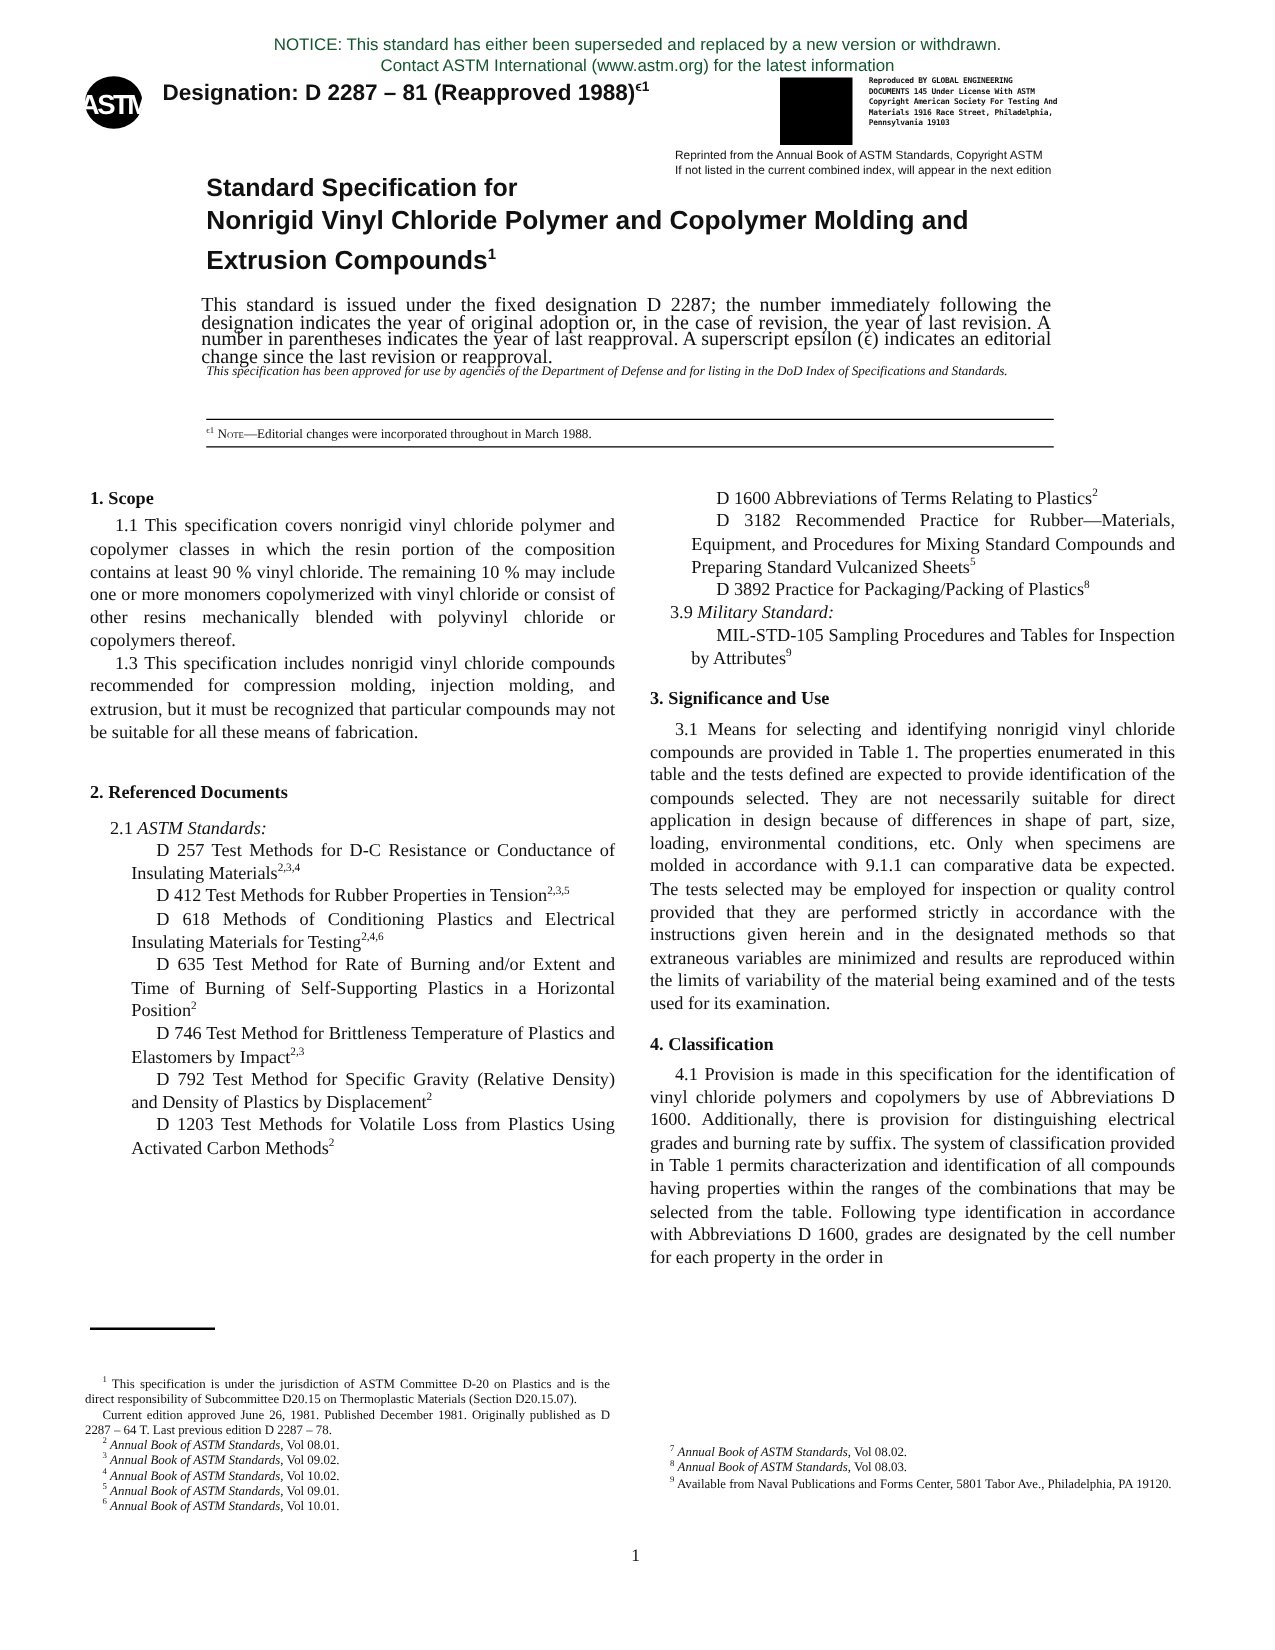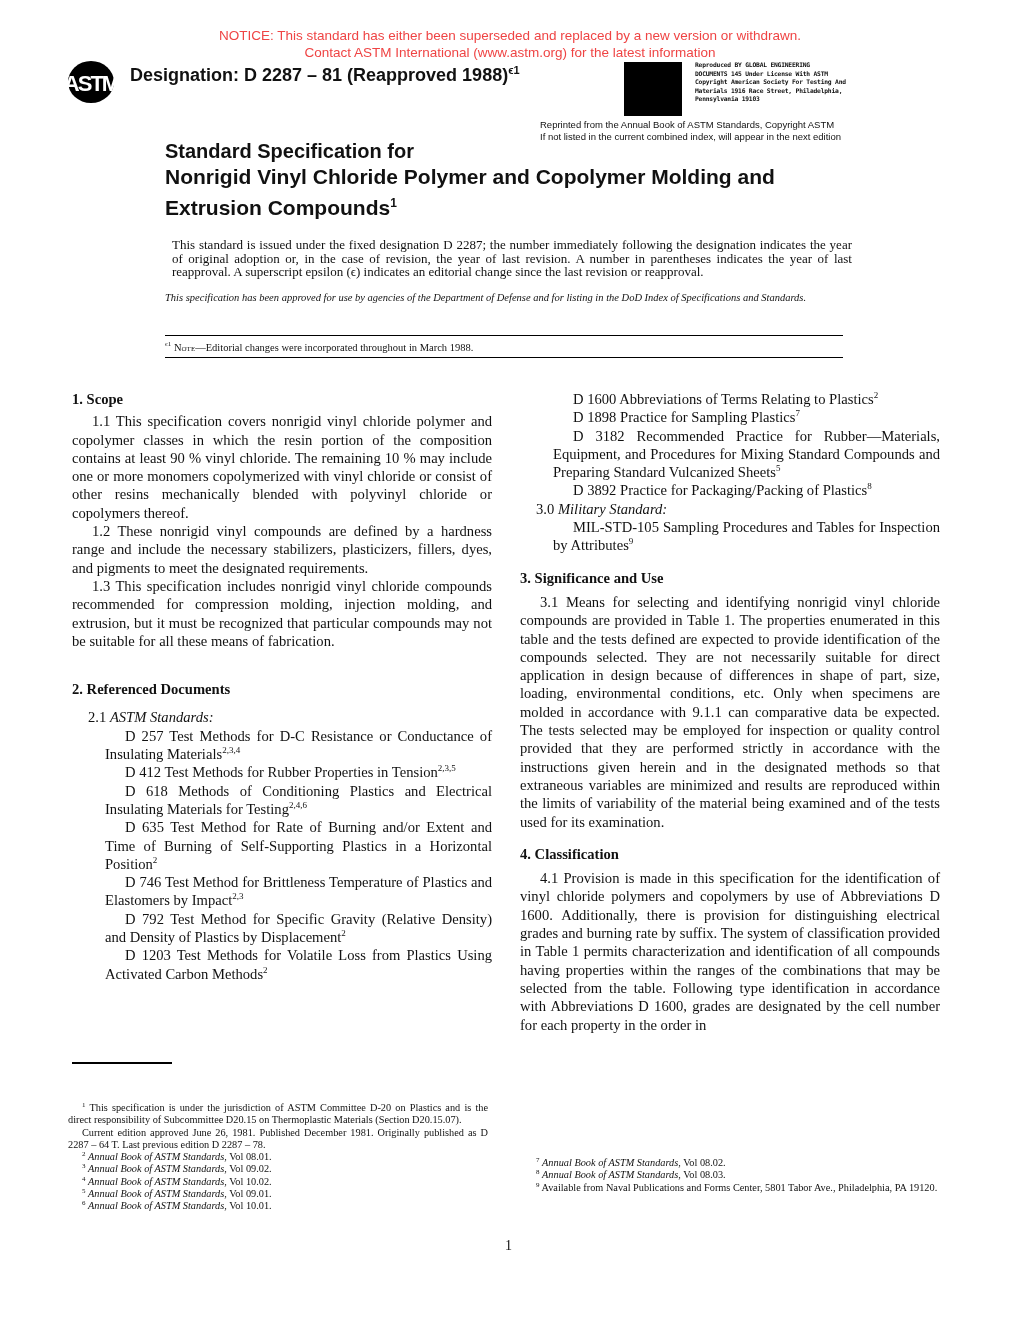--- a/index.html
+++ b/index.html
@@ -1,28 +1,28 @@
 <!DOCTYPE html>
 <html><head>
 <meta charset="utf-8">
 <style>
   html, body { margin:0; padding:0; background:#ffffff; }
   body { width:1020px; height:1320px; position:relative; overflow:hidden; color:#111; font-family:"Liberation Serif", serif; }
   .abs { position:absolute; }
-  .notice { left:0; width:1020px; top:27px; text-align:center; color:#ef4444; font-family:"Liberation Sans", sans-serif; font-size:13.5px; line-height:17px; }
+  .notice { left:0; width:1020px; top:27px; text-align:center; color:#14532d; font-family:"Liberation Sans", sans-serif; font-size:13.5px; line-height:17px; }
   .logo { left:66px; top:60px; width:54px; height:44px; }
   .designation { left:130px; top:64px; font-family:"Liberation Sans", sans-serif; font-weight:bold; font-size:18px; }
   .designation sup { font-size:11px; }
   .blackbox { left:624px; top:62px; width:58px; height:54px; background:#000; }
   .repro { left:695px; top:61px; width:200px; font-family:"DejaVu Sans Mono", monospace; font-size:6.3px; line-height:8.6px; font-weight:bold; letter-spacing:-0.2px; }
   .reprinted { left:540px; top:119px; width:380px; font-family:"Liberation Sans", sans-serif; font-size:9.5px; line-height:12px; }
   .title1 { left:165px; top:140px; font-family:"Liberation Sans", sans-serif; font-weight:bold; font-size:20px; }
   .title2 { left:165px; top:164px; width:700px; font-family:"Liberation Sans", sans-serif; font-weight:bold; font-size:21px; line-height:26px; }
   .title2 sup { font-size:12px; }
-  .issued { left:172px; top:238px; width:680px; font-size:13px; line-height:13.5px; text-align:justify; }
+  .issued { left:161px; top:238px; width:680px; font-size:16px; line-height:13.5px; text-align:justify; }
   .dod { left:165px; top:291px; width:680px; font-size:10.5px; line-height:13.5px; font-style:italic; }
   .rule { background:#000; height:1px; }
   .note { left:165px; top:340px; font-size:10.5px; }
   .note .sc { font-variant:small-caps; }
   .col { width:420px; font-size:14.6px; line-height:18.3px; }
   .col p { margin:0; text-align:justify; text-indent:20px; }
   .h { font-weight:bold; font-size:14.6px; margin:0; }
   .ref { padding-left:17px; text-indent:-17px; margin:0; text-align:justify; }
   .ref sup, .col sup { font-size:9px; line-height:0; }
   .sub { margin:0; padding-left:16px; }
@@ -74,21 +74,20 @@
 <div class="abs note">
   <sup style="font-size:7px;">ϵ1</sup>
   <span class="sc">Note</span><span>—Editorial changes were incorporated throughout in March 1988.</span>
 </div>
 <div class="abs rule" style="left:165px; top:357px; width:678px;"></div>
 
 <div class="abs col" style="left:72px; top:390px;">
   <h3 class="h">1.  Scope</h3>
   <div style="height:4px"></div>
   <p>1.1 This specification covers nonrigid vinyl chloride polymer and copolymer classes in which the resin portion of the composition contains at least 90 % vinyl chloride. The remaining 10 % may include one or more monomers copolymerized with vinyl chloride or consist of other resins mechanically blended with polyvinyl chloride or copolymers thereof.</p>
-  <p>1.2 These nonrigid vinyl compounds are defined by a hardness range and include the necessary stabilizers, plasticizers, fillers, dyes, and pigments to meet the designated requirements.</p>
   <p>1.3 This specification includes nonrigid vinyl chloride compounds recommended for compression molding, injection molding, and extrusion, but it must be recognized that particular compounds may not be suitable for all these means of fabrication.</p>
   <div style="height:30px"></div>
   <h3 class="h">2.  Referenced Documents</h3>
   <div style="height:10px"></div>
   <div class="sub"><span>2.1 </span><i>ASTM Standards:</i></div>
   <div style="padding-left:16px">
     <p class="ref"><span>D 257 Test Methods for D-C Resistance or Conductance of Insulating Materials</span><sup>2,3,4</sup></p>
     <p class="ref"><span>D 412 Test Methods for Rubber Properties in Tension</span><sup>2,3,5</sup></p>
     <p class="ref"><span>D 618 Methods of Conditioning Plastics and Electrical Insulating Materials for Testing</span><sup>2,4,6</sup></p>
     <p class="ref"><span>D 635 Test Method for Rate of Burning and/or Extent and Time of Burning of Self-Supporting Plastics in a Horizontal Position</span><sup>2</sup></p>
@@ -105,25 +104,24 @@
   <p><sup>2</sup> <i>Annual Book of ASTM Standards</i><span>, Vol 08.01.</span></p>
   <p><sup>3</sup> <i>Annual Book of ASTM Standards</i><span>, Vol 09.02.</span></p>
   <p><sup>4</sup> <i>Annual Book of ASTM Standards</i><span>, Vol 10.02.</span></p>
   <p><sup>5</sup> <i>Annual Book of ASTM Standards</i><span>, Vol 09.01.</span></p>
   <p><sup>6</sup> <i>Annual Book of ASTM Standards</i><span>, Vol 10.01.</span></p>
 </div>
 
 <div class="abs col" style="left:520px; top:390px;">
   <div style="padding-left:16px">
     <p class="ref"><span>D 1600 Abbreviations of Terms Relating to Plastics</span><sup>2</sup></p>
-    <p class="ref"><span>D 1898 Practice for Sampling Plastics</span><sup>7</sup></p>
     <p class="ref"><span>D 3182 Recommended Practice for Rubber—Materials, Equipment, and Procedures for Mixing Standard Compounds and Preparing Standard Vulcanized Sheets</span><sup>5</sup></p>
     <p class="ref"><span>D 3892 Practice for Packaging/Packing of Plastics</span><sup>8</sup></p>
   </div>
-  <div class="sub"><span>3.0 </span><i>Military Standard:</i></div>
+  <div class="sub"><span>3.9 </span><i>Military Standard:</i></div>
   <div style="padding-left:16px">
     <p class="ref"><span>MIL-STD-105 Sampling Procedures and Tables for Inspection by Attributes</span><sup>9</sup></p>
   </div>
   <div style="height:14px"></div>
   <h3 class="h">3.  Significance and Use</h3>
   <div style="height:6px"></div>
   <p>3.1 Means for selecting and identifying nonrigid vinyl chloride compounds are provided in Table 1. The properties enumerated in this table and the tests defined are expected to provide identification of the compounds selected. They are not necessarily suitable for direct application in design because of differences in shape of part, size, loading, environmental conditions, etc. Only when specimens are molded in accordance with 9.1.1 can comparative data be expected. The tests selected may be employed for inspection or quality control provided that they are performed strictly in accordance with the instructions given herein and in the designated methods so that extraneous variables are minimized and results are reproduced within the limits of variability of the material being examined and of the tests used for its examination.</p>
   <div style="height:14px"></div>
   <h3 class="h">4.  Classification</h3>
   <div style="height:6px"></div>

